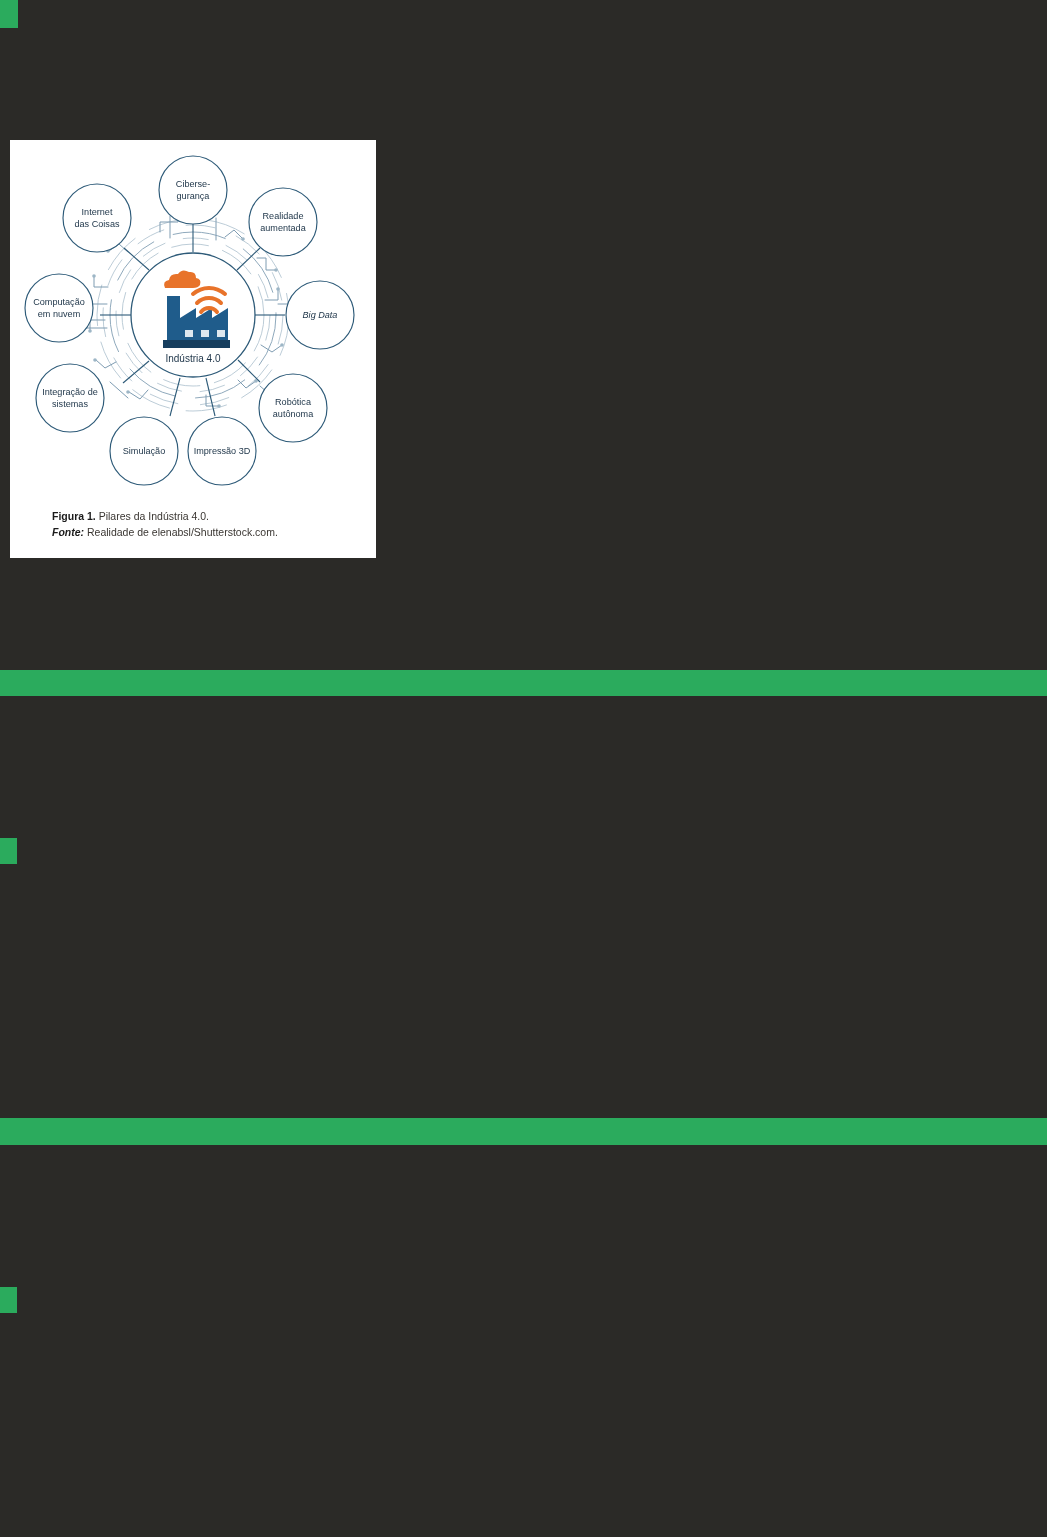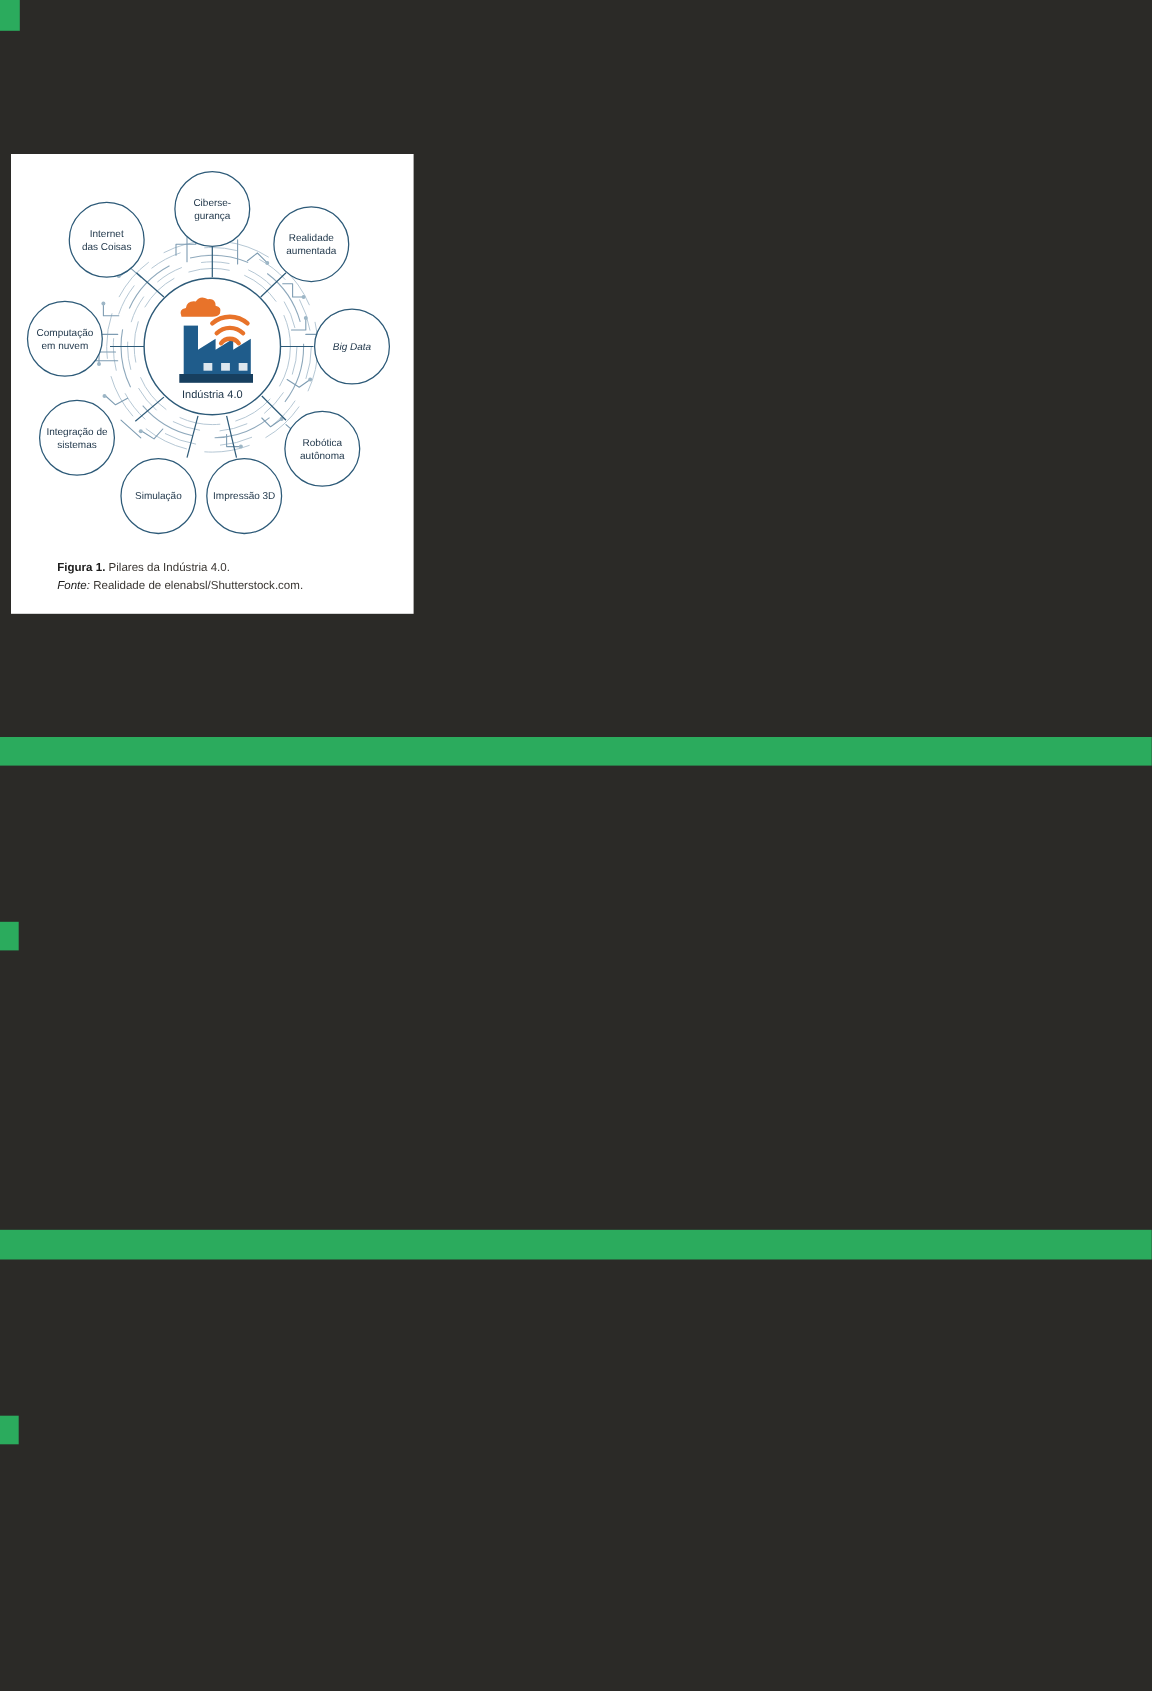--- a/index.html
+++ b/index.html
@@ -61,21 +61,21 @@
     color: #231f20;
   }
   .caption-line {
     font-size: 10.5px;
     line-height: 16px;
     color: #3a3632;
     white-space: nowrap;
     padding-left: 32px;
   }
   .caption-strong { font-weight: bold; color: #1b1b1b; }
-  .caption-em { font-style: italic; font-weight: normal; color: #1b1b1b; }
+  .caption-em { font-style: italic; font-weight: bold; color: #1b1b1b; }
 
   
   .node-label {
     font-family: "Liberation Sans", sans-serif;
     font-size: 9.1px;
     fill: #1c3347;
     text-anchor: middle;
   }
   .node-label-italic { font-style: italic; }
   .center-label {

